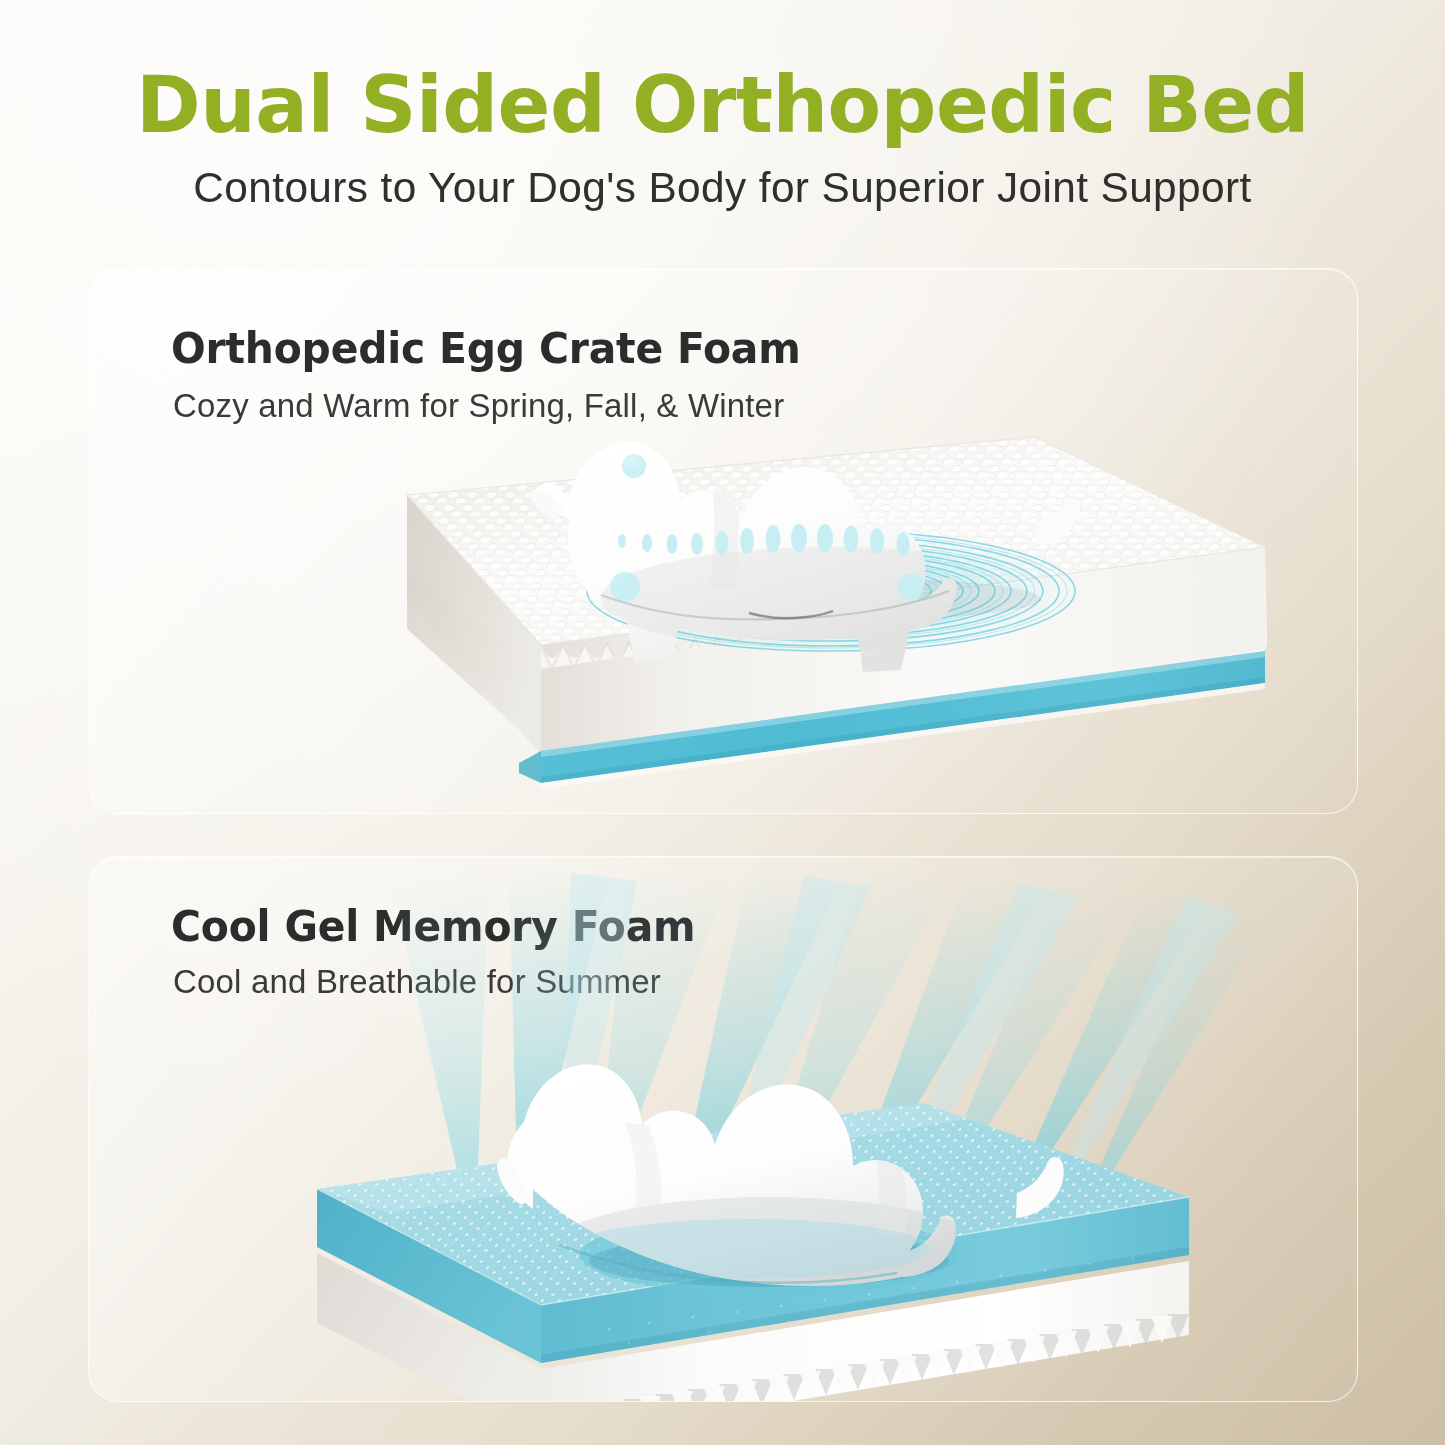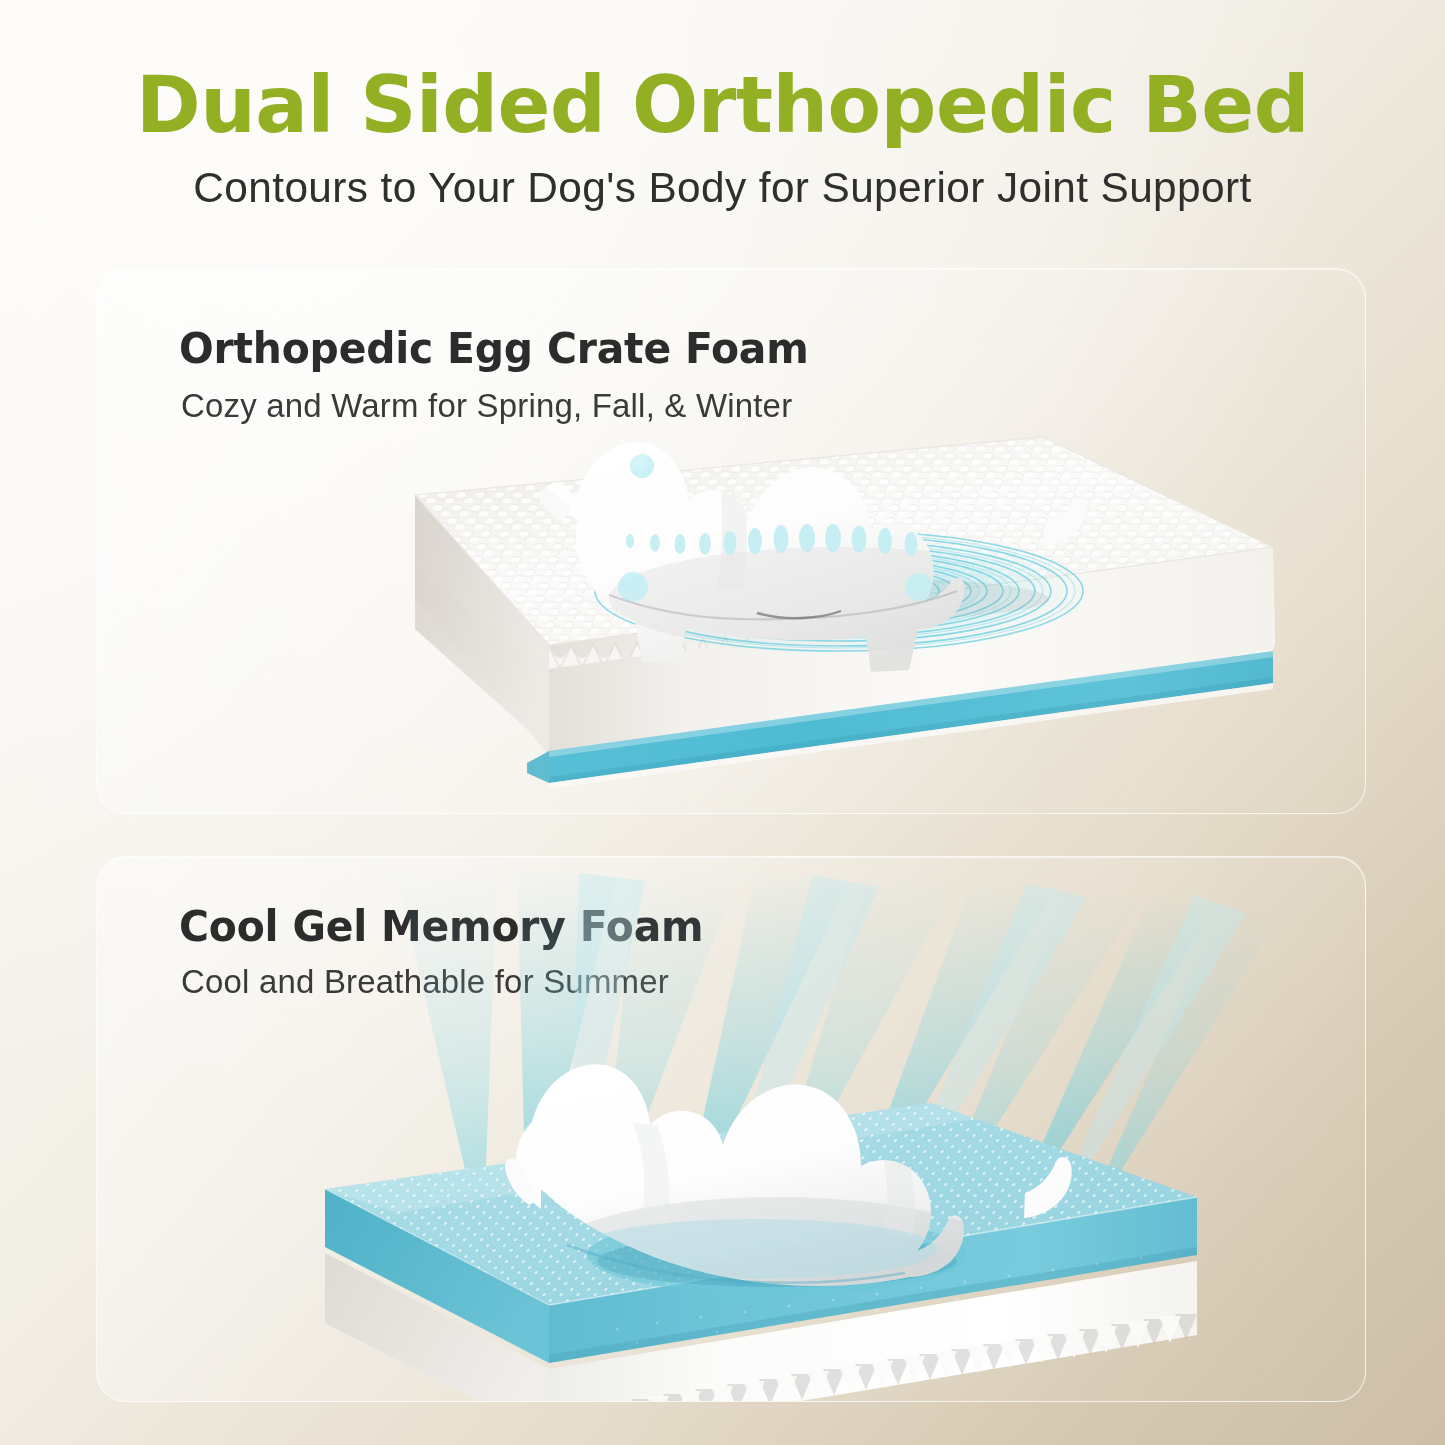--- a/index.html
+++ b/index.html
@@ -48,21 +48,21 @@
     letter-spacing: 0.4px;
     color: #2f2f2e;
     line-height: 1.15;
     white-space: nowrap;
     transform: scaleX(0.985);
   }
 
   
   .card {
     position: absolute;
-    left: 96px;
+    left: 88px;
     width: 1270px;
     border-radius: 30px;
     background: linear-gradient(128deg,
         rgba(255,255,255,0.50) 0%,
         rgba(255,255,255,0.26) 40%,
         rgba(255,255,255,0.10) 72%,
         rgba(255,255,255,0.02) 100%);
     border: 1.5px solid rgba(255,255,255,0.72);
     box-shadow: 0 1px 0 rgba(255,255,255,0.5) inset;
     overflow: hidden;

